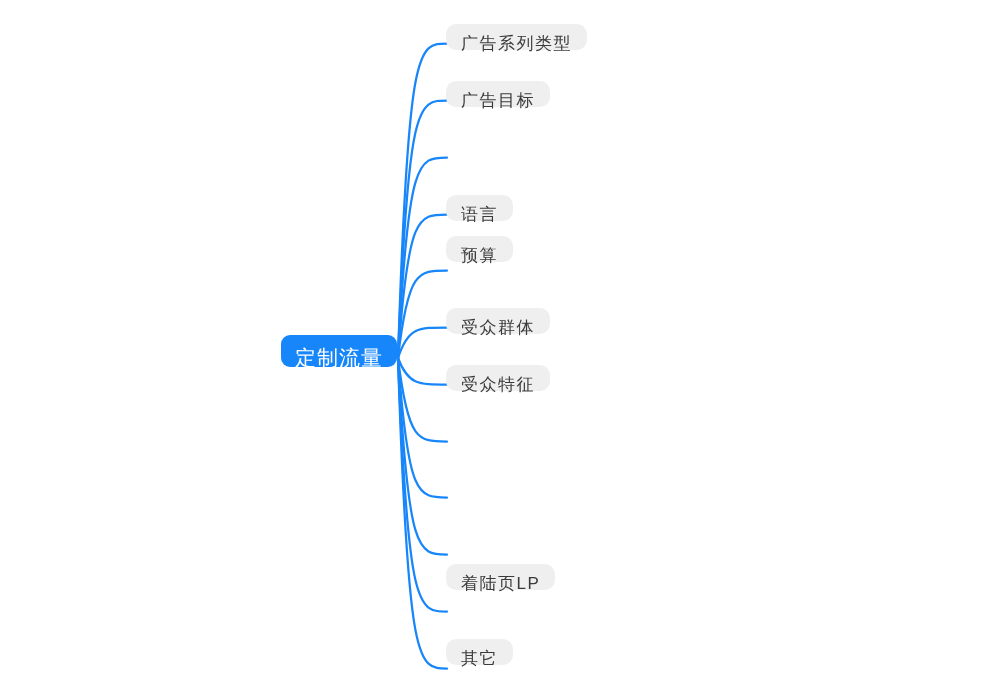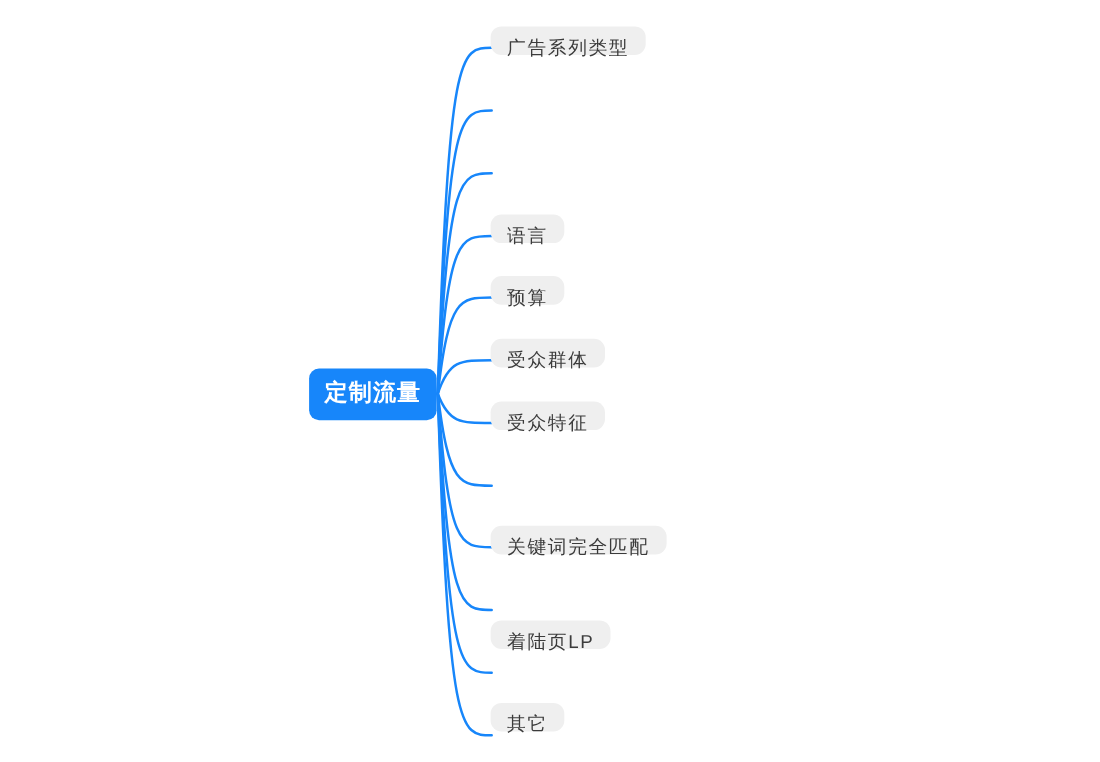--- a/index.html
+++ b/index.html
@@ -31,27 +31,27 @@
   }
   .node {
     position: absolute;
     box-sizing: border-box;
     white-space: nowrap;
     cursor: default;
   }
   .node.root {
     left: 281px;
     top: 335px;
-    height: 47px;
+    height: 32px;
     line-height: 46px;
     padding: 0 14px;
     background: #1786FA;
     color: #ffffff;
     font-size: 21px;
-    font-weight: 700;
+    font-weight: 400;
     letter-spacing: 1px;
     border-radius: 9px;
   }
   .node.child {
     left: 446px;
     height: 26px;
     line-height: 39px;
     padding: 0 15px;
     background: #EFEFEF;
     color: #3B3B3B;
@@ -77,31 +77,31 @@
     <path d="M398,358 C408,497.5 418,497.5 447,497.5"></path>
     <path d="M398,358 C408,554.5 418,554.5 447,554.5"></path>
     <path d="M398,358 C408,611.5 418,611.5 447,611.5"></path>
     <path d="M398,358 C408,668.5 418,668.5 447,668.5"></path>
   </svg>
 
   <div class="node root" style="top:335px">定制流量</div>
 
   <div class="node child" style="top:24px">广告系列类型</div>
 
+  <div class="node child" style="top:81px">广告目标</div>
 
 
   <div class="node child" style="top:195px">语言</div>
 
-  <div class="node child" style="top:251px">预算</div>
+  <div class="node child" style="top:236px">预算</div>
 
   <div class="node child" style="top:308px">受众群体</div>
 
   <div class="node child" style="top:365px">受众特征</div>
 
 
-  <div class="node child" style="top:478px">关键词完全匹配</div>
 
   <div class="node child" style="top:564px">着陆页LP</div>
 
 
   <div class="node child" style="top:639px">其它</div>
 
 </div>
 
 </body></html>

